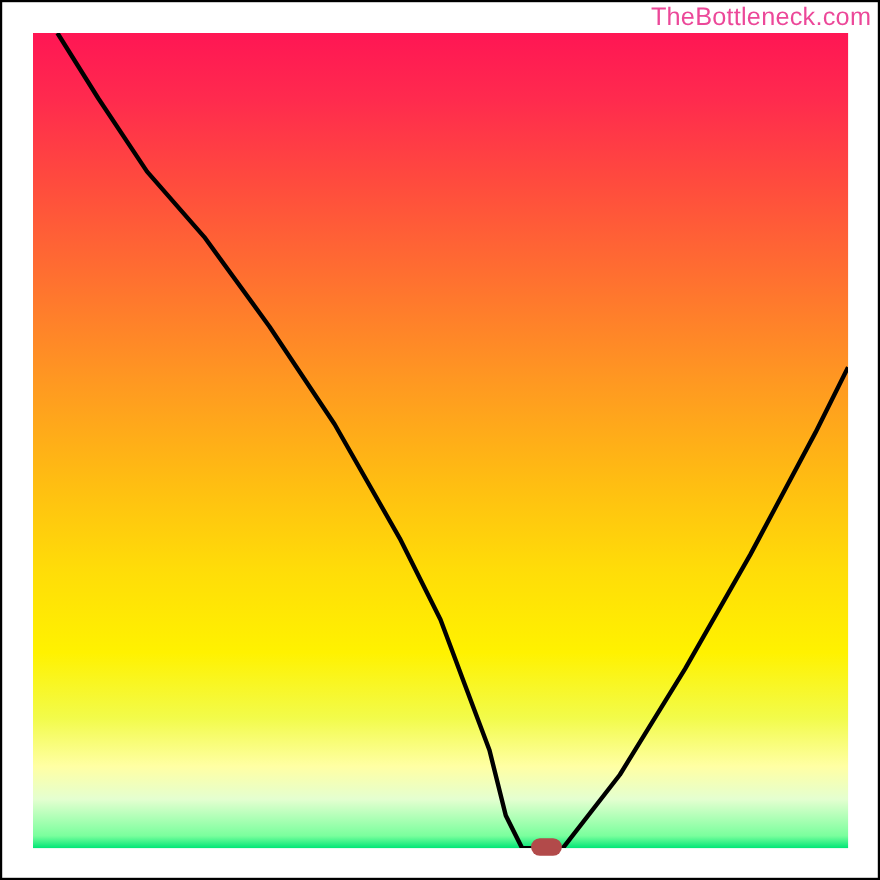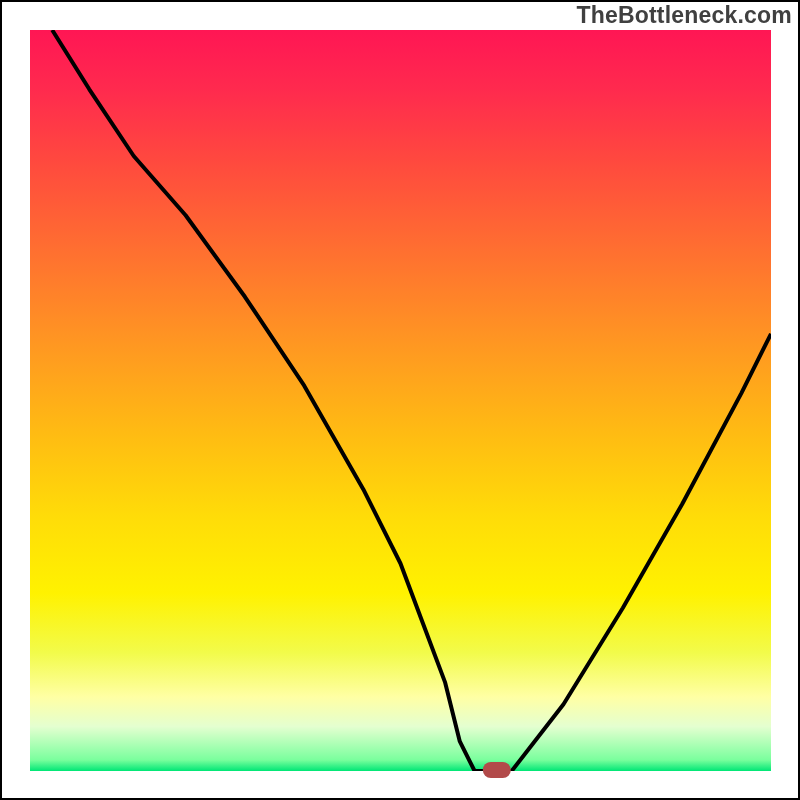--- a/index.html
+++ b/index.html
@@ -13,24 +13,24 @@
   .chart-container {
     position: relative;
     width: 800px;
     height: 800px;
   }
   .watermark {
     position: absolute;
     top: 2px;
     right: 8px;
     z-index: 10;
-    color: #404040;
+    color: #ec4899;
     font-family: Arial, Helvetica, sans-serif;
     font-size: 23px;
-    font-weight: bold;
+    font-weight: normal;
     letter-spacing: 0.2px;
   }
   svg.chart {
     position: absolute;
     inset: 0;
     width: 800px;
     height: 800px;
   }
   .frame {
     fill: none;

